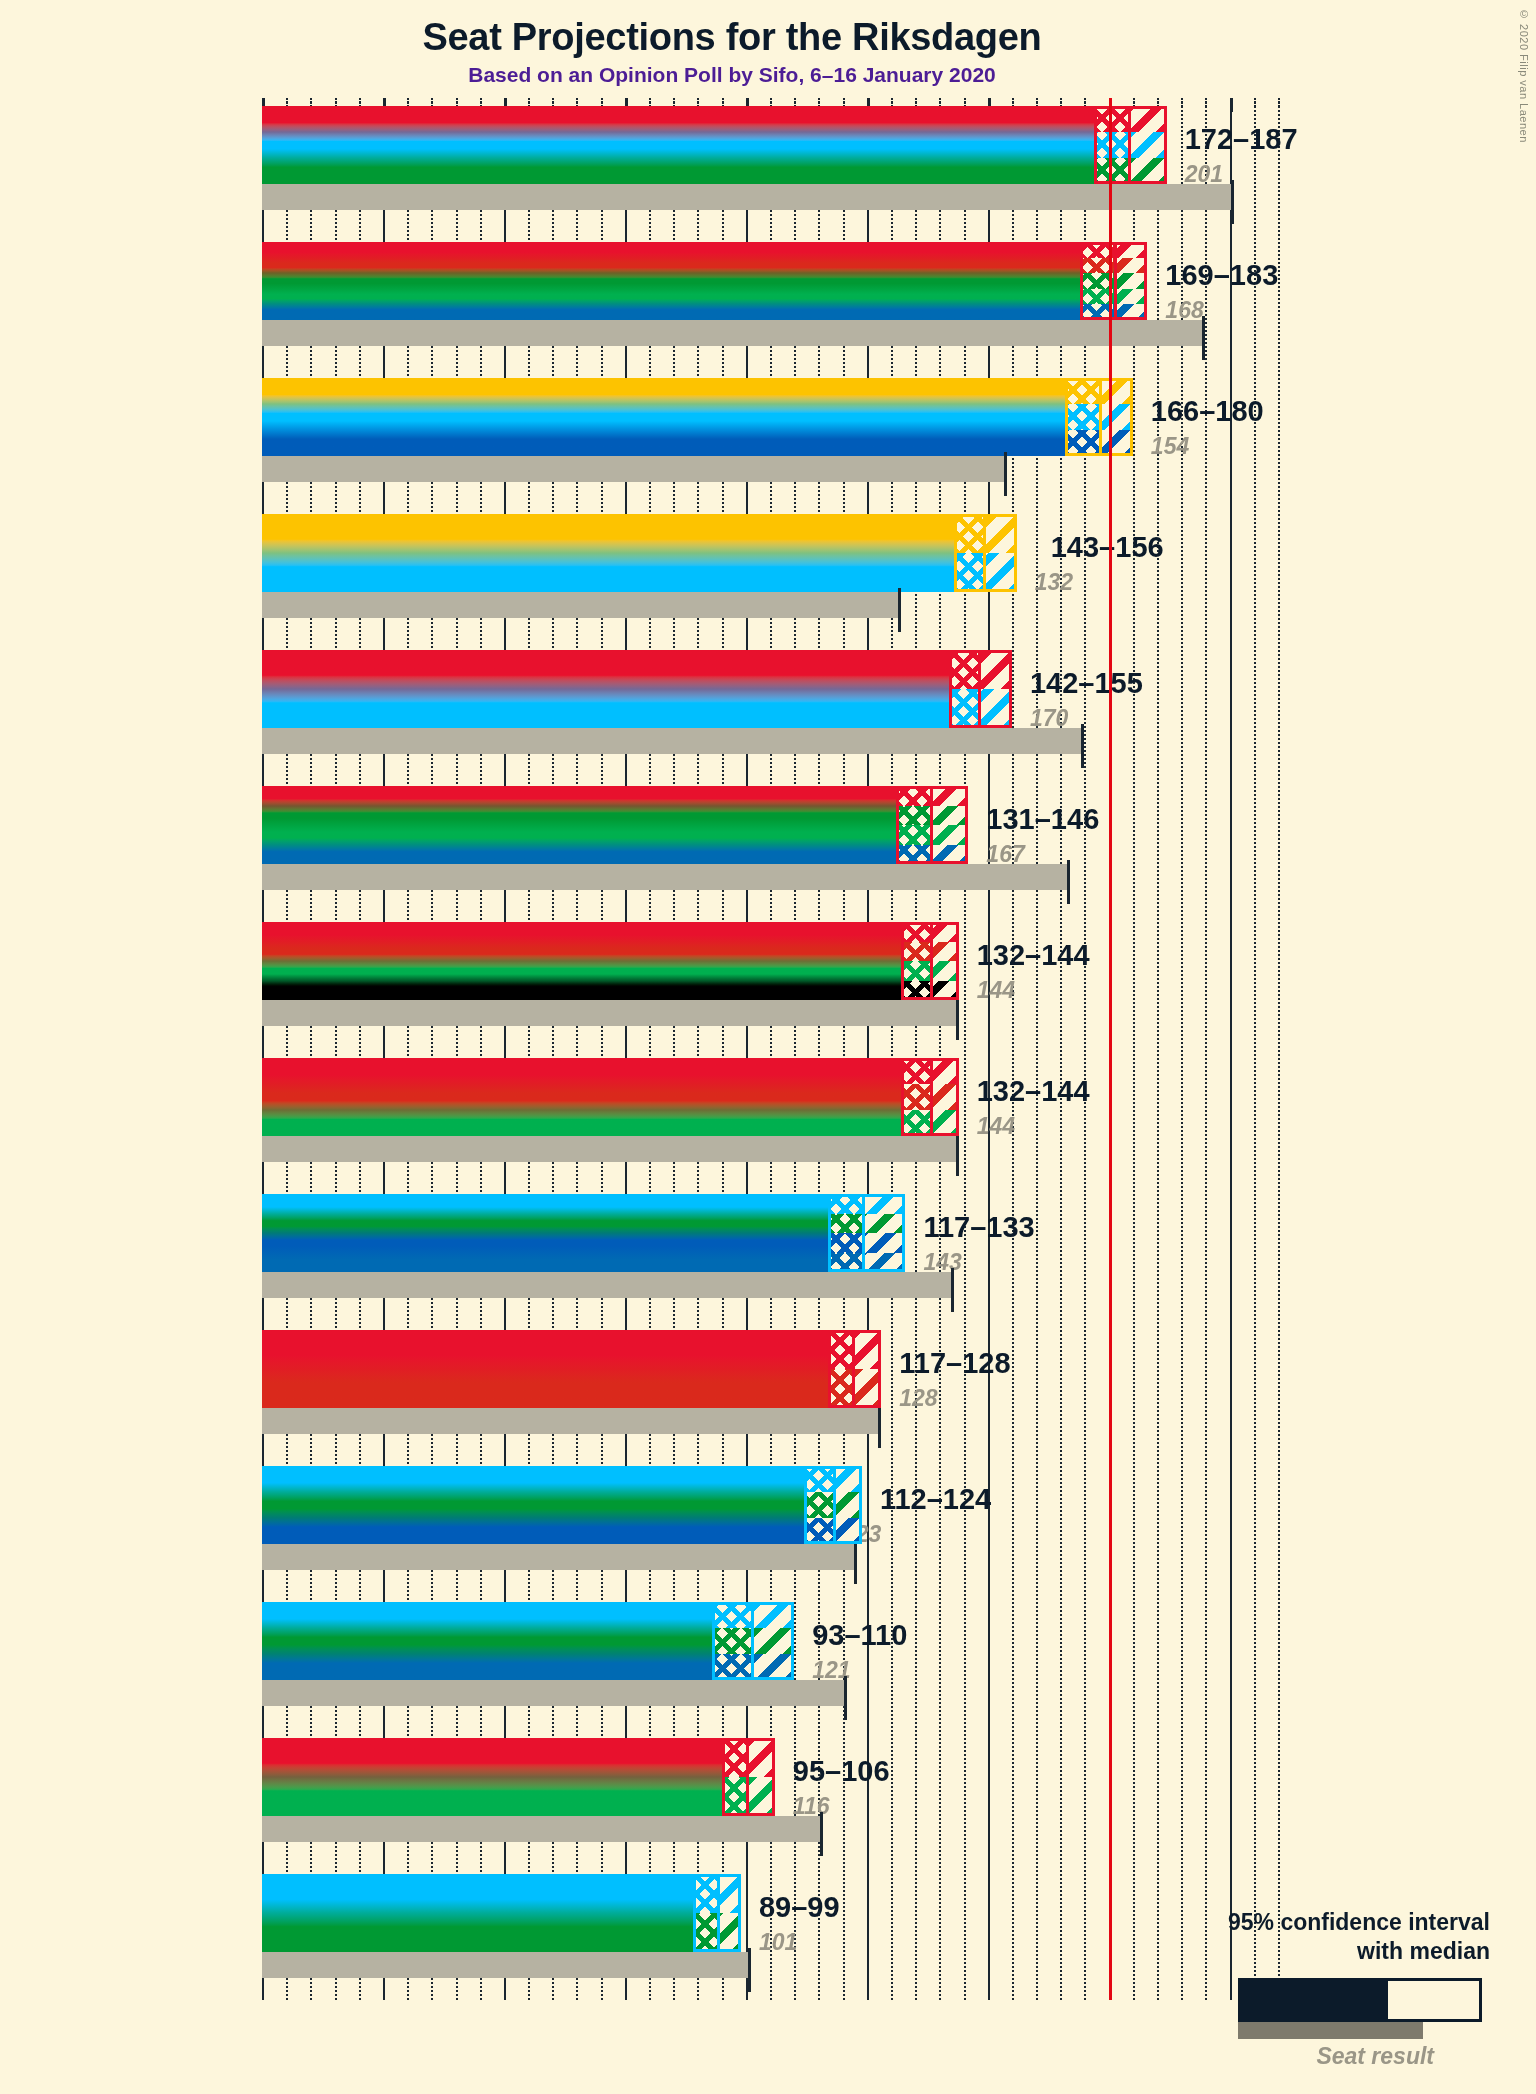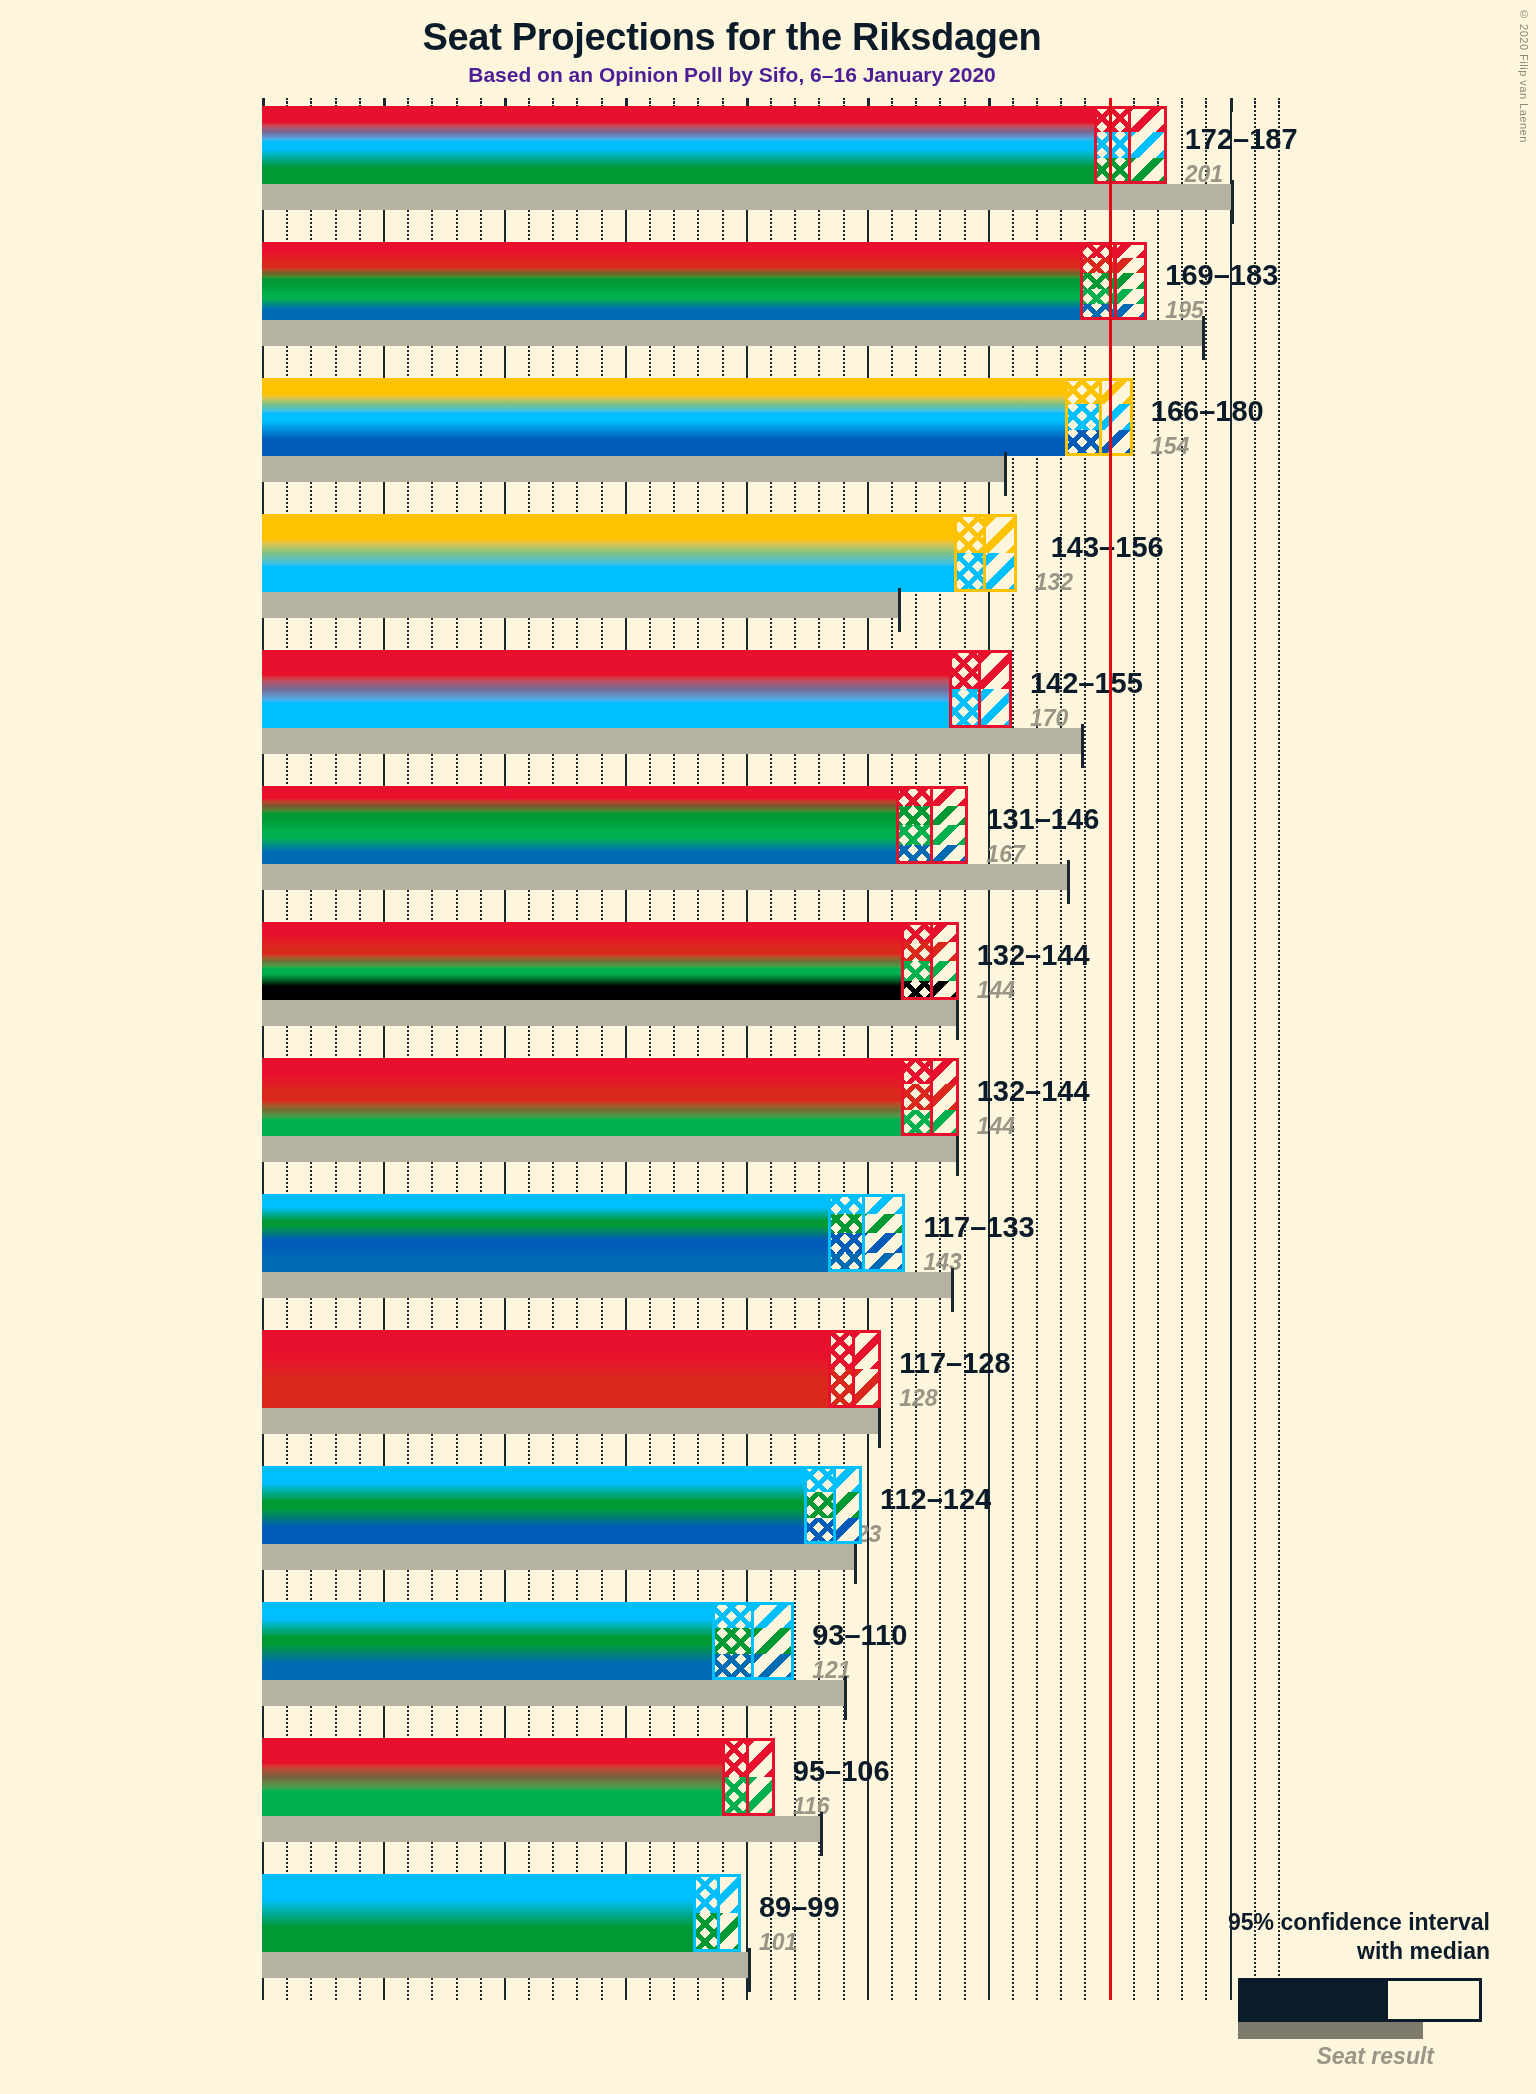--- a/index.html
+++ b/index.html
@@ -260,21 +260,21 @@
             <div style="position: absolute; left: 0px; right: 0px; top: 0px; height: 15.6px; background-image: repeating-linear-gradient(-45deg, rgb(232, 17, 45) 0px, rgb(232, 17, 45) 8px, transparent 8px, transparent 20px);"></div>
             <div style="position: absolute; left: 0px; right: 0px; top: 15.6px; height: 15.6px; background-image: repeating-linear-gradient(-45deg, rgb(218, 41, 28) 0px, rgb(218, 41, 28) 8px, transparent 8px, transparent 20px);"></div>
             <div style="position: absolute; left: 0px; right: 0px; top: 31.2px; height: 15.6px; background-image: repeating-linear-gradient(-45deg, rgb(0, 153, 51) 0px, rgb(0, 153, 51) 8px, transparent 8px, transparent 20px);"></div>
             <div style="position: absolute; left: 0px; right: 0px; top: 46.8px; height: 15.6px; background-image: repeating-linear-gradient(-45deg, rgb(0, 176, 79) 0px, rgb(0, 176, 79) 8px, transparent 8px, transparent 20px);"></div>
             <div style="position: absolute; left: 0px; right: 0px; top: 62.4px; height: 15.6px; background-image: repeating-linear-gradient(-45deg, rgb(0, 106, 179) 0px, rgb(0, 106, 179) 8px, transparent 8px, transparent 20px);"></div>
           </div>
           <div class="ci-border" style="left: 817.638px; width: 67.7333px; border-color: rgb(232, 17, 45);"></div>
           <div style="position: absolute; left: 851.505px; top: 0px; height: 78px; width: 3px; background: rgb(232, 17, 45); z-index: 15;"></div>
         </div>
         <div class="vrange" style="left: 903.371px; top: 17px;">169–183</div>
-        <div class="vlast" style="left: 903.371px; top: 55px;">195</div>
+        <div class="vlast" style="left: 903.371px; top: 55px;">168</div>
       </div>
       <div class="row" style="top: 280px; height: 108px;">
         <div class="rowlabel" style="top: 21px;">SD – M – KD</div>
         <div class="last" style="left: 0px; top: 78px; width: 745.067px; background: rgb(182, 178, 162);"></div>
         <div class="lastmark" style="left: 742.067px; top: 74px; height: 44px;"></div>
         <div class="barwrap" style="width: 870.857px; height: 78px;">
           <div class="bar" style="width: 100%;">
             <div class="stripe" style="top: 0px; height: 26px; background: linear-gradient(rgb(253, 195, 0) 0%, rgb(253, 195, 0) 35%, rgb(253, 195, 0) 65%, color-mix(in srgb, rgb(253, 195, 0), rgb(0, 191, 255)) 100%);"></div>
             <div class="stripe" style="top: 26px; height: 26px; background: linear-gradient(color-mix(in srgb, rgb(253, 195, 0), rgb(0, 191, 255)) 0%, rgb(0, 191, 255) 35%, rgb(0, 191, 255) 65%, color-mix(in srgb, rgb(0, 191, 255), rgb(0, 92, 185)) 100%);"></div>
             <div class="stripe" style="top: 52px; height: 26px; background: linear-gradient(color-mix(in srgb, rgb(0, 191, 255), rgb(0, 92, 185)) 0%, rgb(0, 92, 185) 35%, rgb(0, 92, 185) 65%, rgb(0, 92, 185) 100%);"></div>

